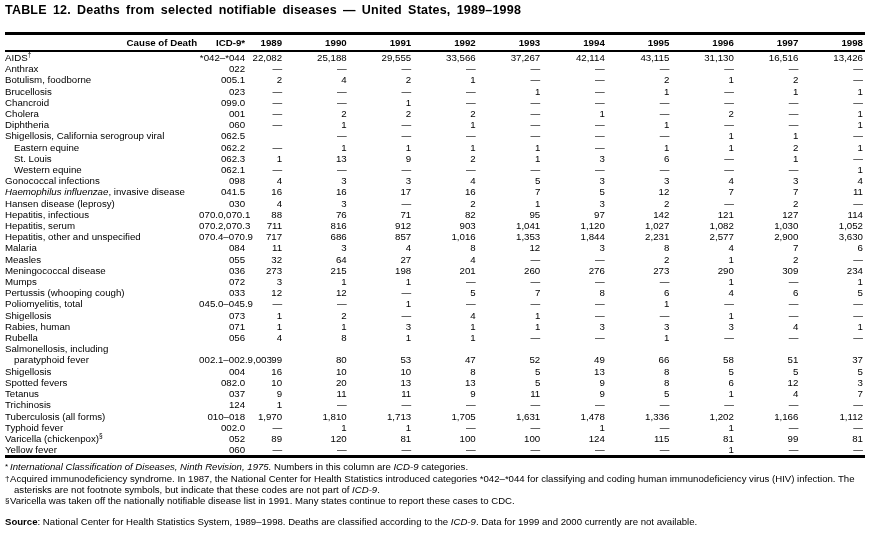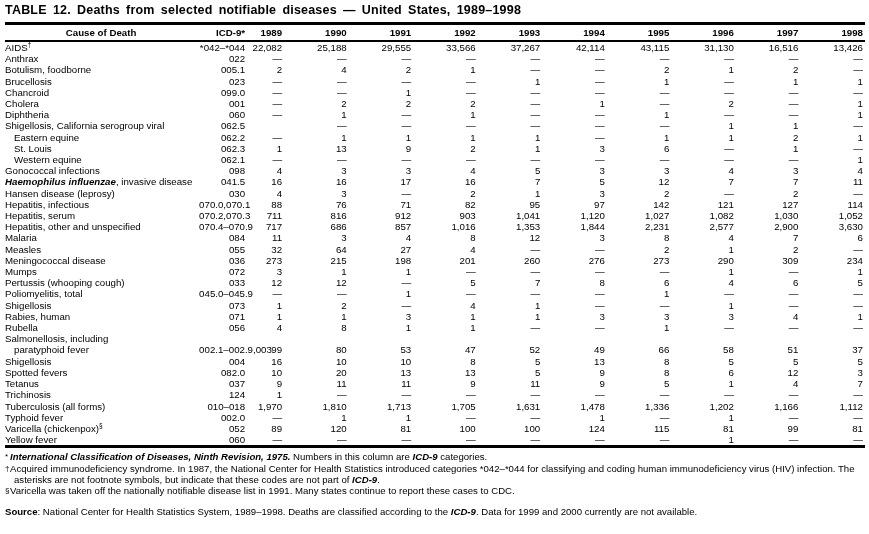--- a/index.html
+++ b/index.html
@@ -11,53 +11,53 @@
     color: #000;
     -webkit-font-smoothing: antialiased;
   }
   .page { padding: 3px 4px 0 5px; }
 
   .title {
     font-size: 12.5px;
     font-weight: bold;
     letter-spacing: 0.2px;
     word-spacing: 2.5px;
-    padding-bottom: 5px;
+    padding-bottom: 15px;
     border-bottom: 3px solid #000;
     white-space: nowrap;
   }
 
   table.tbl {
     width: 860px;
     border-collapse: collapse;
     table-layout: fixed;
     border-bottom: 3px solid #000;
   }
   table.tbl th {
     font-size: 9.7px;
     font-weight: bold;
     text-align: right;
     padding: 2px 2px 2px 0;
     border-bottom: 2px solid #000;
     white-space: nowrap;
   }
-  table.tbl th.cause { text-align: center; padding-left: 0; margin-top: 39px; }
+  table.tbl th.cause { text-align: right; padding-left: 0; margin-top: 39px; }
   table.tbl td {
     font-size: 9.7px;
     height: 11.2px;
     line-height: 11.2px;
     padding: 0 2px 0 0;
     text-align: right;
     white-space: nowrap;
     overflow: visible;
   }
   table.tbl td.cause { text-align: left; padding-right: 0; }
   table.tbl td.cause.ind { padding-left: 9px; }
   sup { font-size: 6.5px; vertical-align: super; line-height: 0; }
-  i, .it { font-style: italic; font-weight: bold; }
+  i, .it { font-style: italic; }
 
   .footnotes { margin-top: 3px; }
   .fn {
     font-size: 9.6px;
     line-height: 11.3px;
     padding-left: 9px;
     text-indent: -9px;
     margin: 0;
   }
   .fn .marker { display: inline-block; width: 5px; text-indent: 0; font-size: 8px; vertical-align: top; }

